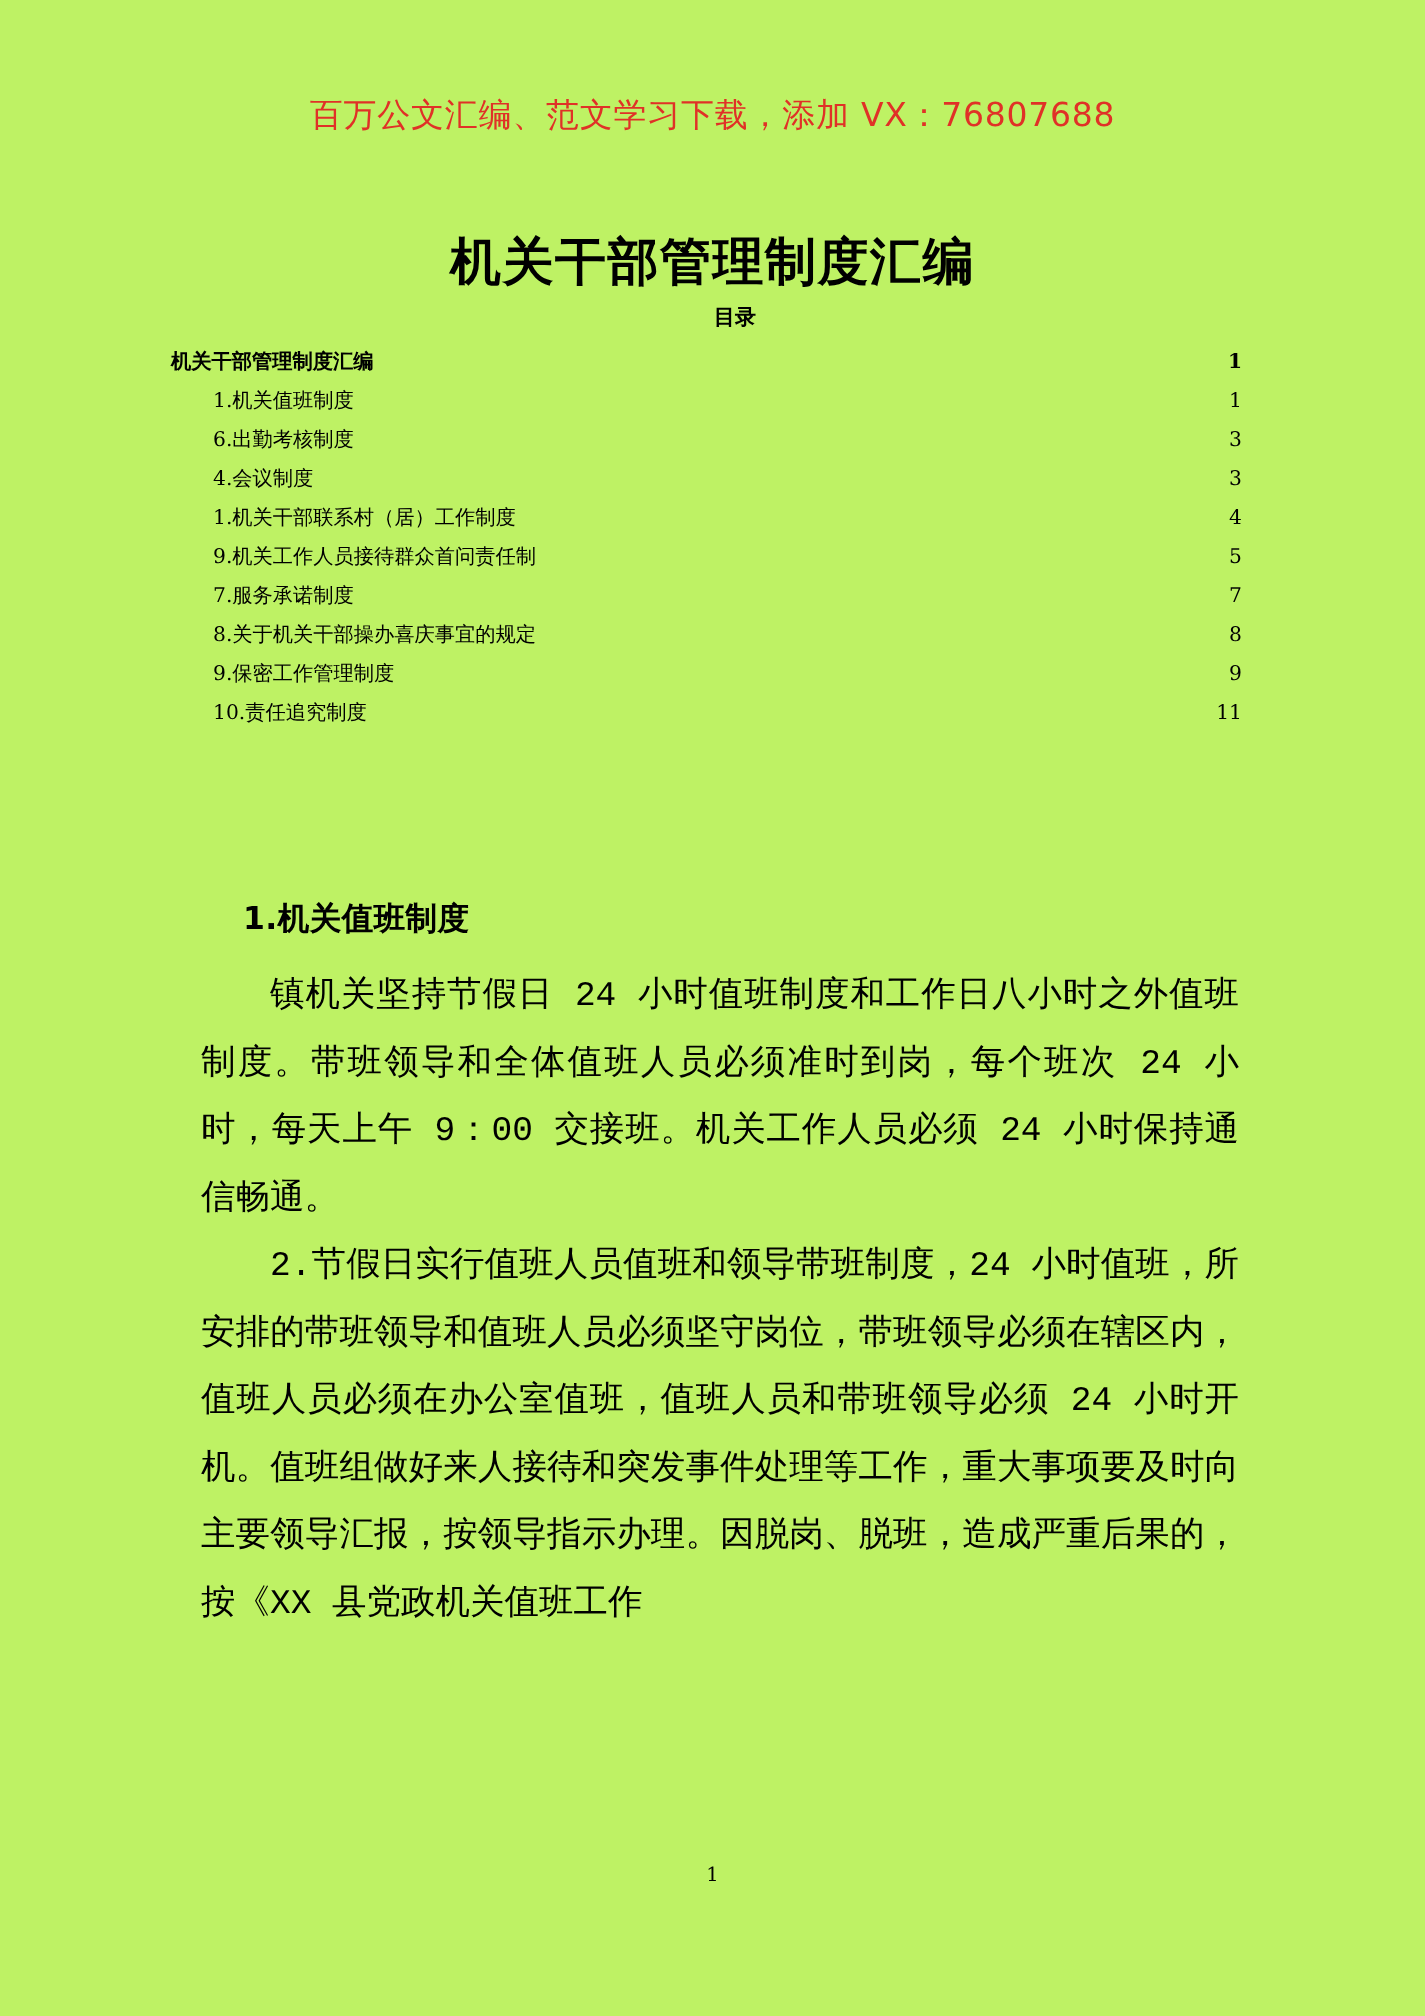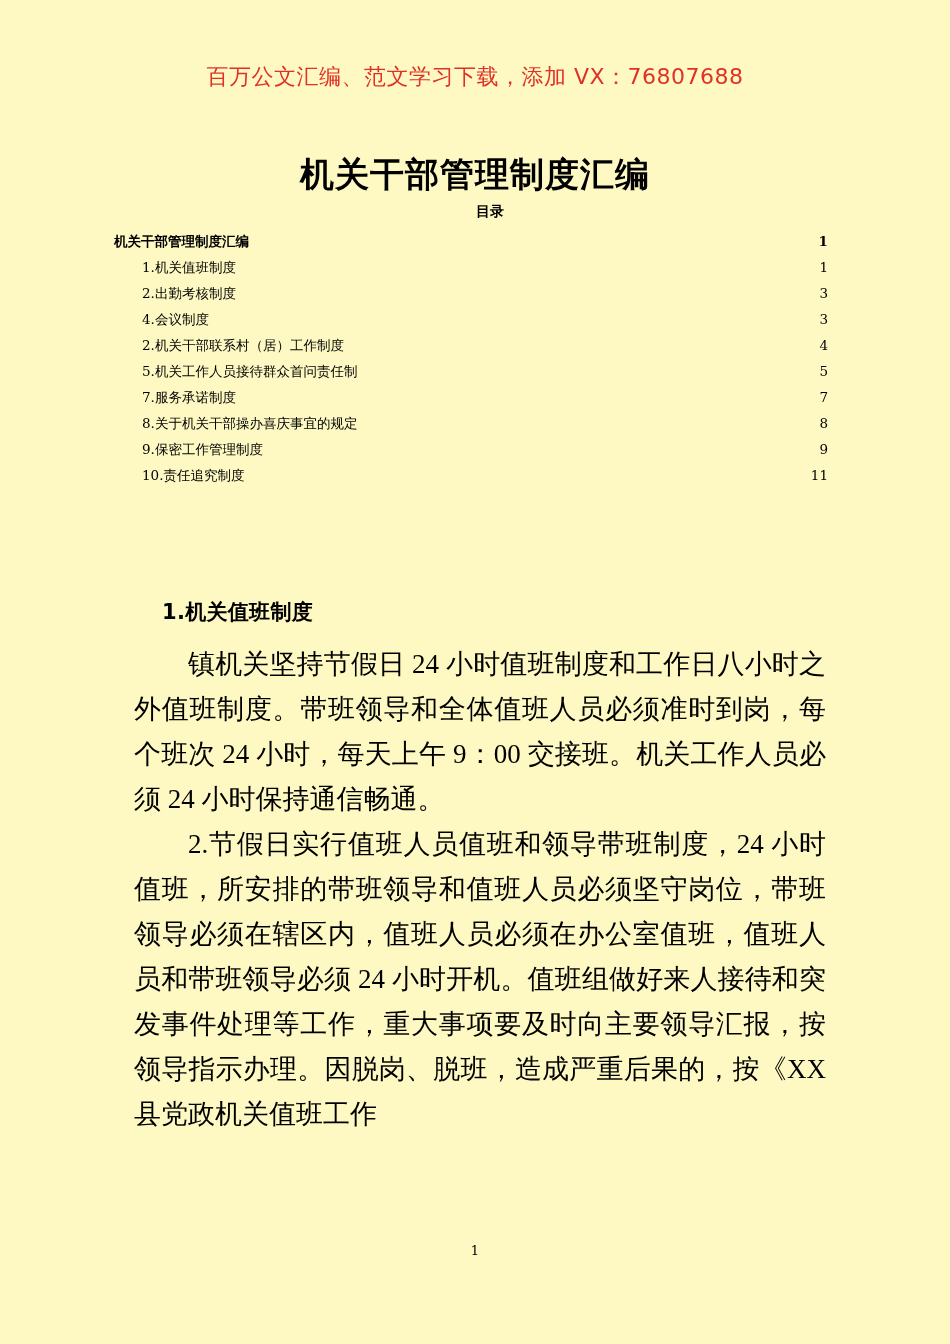--- a/index.html
+++ b/index.html
@@ -8,21 +8,21 @@
     background: #ffffff;
   }
   body {
     font-family: "DejaVu Sans", "Liberation Sans", sans-serif;
     color: #000000;
   }
   .page {
     position: relative;
     width: 950px;
     height: 1344px;
-    background: #fef9c3;
+    background: #bef264;
     overflow: hidden;
     box-sizing: border-box;
   }
 
   
   .promo-banner {
     position: absolute;
     top: 62px;
     left: 0;
     width: 950px;
@@ -114,27 +114,27 @@
     width: 692px;
   }
   .section-heading {
     font-size: 21px;
     font-weight: bold;
     font-family: "DejaVu Sans", "Liberation Sans", sans-serif;
     margin: 0 0 16px 28px;
     letter-spacing: 0.3px;
   }
   .para {
-    font-size: 27px;
+    font-size: 23px;
     line-height: 45px;
     text-align: justify;
     text-justify: inter-ideograph;
     margin: 0;
     text-indent: 2em;
-    font-family: Liberation Serif, serif;
+    font-family: Liberation Mono, monospace;
     letter-spacing: 0px;
   }
 
   
   .page-number {
     position: absolute;
     top: 1243px;
     left: 0;
     width: 950px;
     text-align: center;
@@ -163,39 +163,39 @@
     </div>
 
     <div class="toc-row level-2">
       <span class="toc-label">1.机关值班制度</span>
       <span class="toc-dots"></span>
       <span class="toc-page">1</span>
     </div>
 
 
     <div class="toc-row level-2">
-      <span class="toc-label">2.出勤考核制度</span>
+      <span class="toc-label">6.出勤考核制度</span>
       <span class="toc-dots"></span>
       <span class="toc-page">3</span>
     </div>
 
     <div class="toc-row level-2">
       <span class="toc-label">4.会议制度</span>
       <span class="toc-dots"></span>
       <span class="toc-page">3</span>
     </div>
 
     <div class="toc-row level-2">
-      <span class="toc-label">2.机关干部联系村（居）工作制度</span>
+      <span class="toc-label">1.机关干部联系村（居）工作制度</span>
       <span class="toc-dots"></span>
       <span class="toc-page">4</span>
     </div>
 
     <div class="toc-row level-2">
-      <span class="toc-label">5.机关工作人员接待群众首问责任制</span>
+      <span class="toc-label">9.机关工作人员接待群众首问责任制</span>
       <span class="toc-dots"></span>
       <span class="toc-page">5</span>
     </div>
 
     <div class="toc-row level-2">
       <span class="toc-label">7.服务承诺制度</span>
       <span class="toc-dots"></span>
       <span class="toc-page">7</span>
     </div>
 

